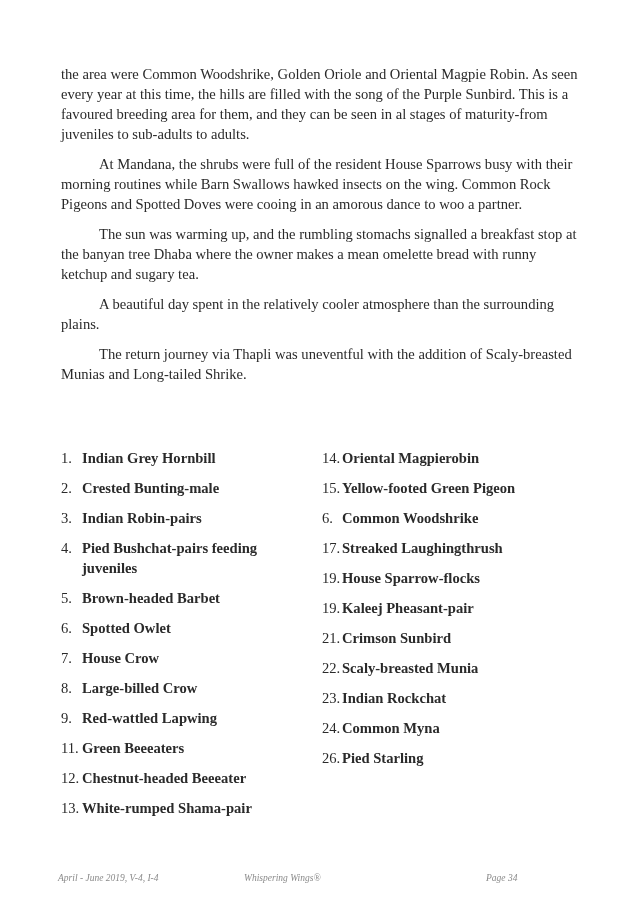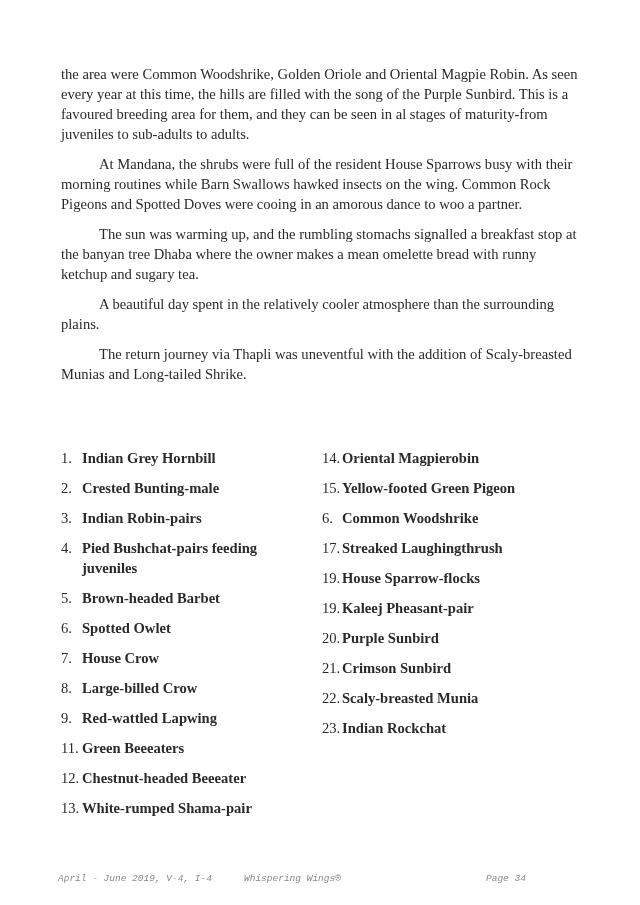--- a/index.html
+++ b/index.html
@@ -59,21 +59,21 @@
     .list-item .txt {
       flex: 1 1 auto;
       font-weight: bold;
     }
     .footer {
       position: absolute;
       top: 845px;
       left: 0;
       width: 640px;
       height: 16px;
-      font-family: Liberation Mono, monospace;
+      font-family: Liberation Serif, serif;
       font-style: italic;
       font-size: 9.5px;
       color: #8a8a8a;
     }
     .footer .f-left { position: absolute; left: 58px; }
     .footer .f-center { position: absolute; left: 244px; }
     .footer .f-right { position: absolute; right: 130px; }
     .footer .f-right { left: 486px; right: auto; text-align: center; }
   </style>
 </head>
@@ -159,34 +159,38 @@
       </li>
     <li class="list-item">
         <span class="num">19.</span>
         <span class="txt">House Sparrow-flocks</span>
       </li>
     <li class="list-item">
         <span class="num">19.</span>
         <span class="txt">Kaleej Pheasant-pair</span>
       </li>
     <li class="list-item">
-        <span class="num">20.</span>
-        <span class="txt">Purple Sunbird</span>
-      </li>
-    <li class="list-item">
         <span class="num">21.</span>
         <span class="txt">Crimson Sunbird</span>
       </li>
     <li class="list-item">
         <span class="num">22.</span>
         <span class="txt">Scaly-breasted Munia</span>
       </li>
     <li class="list-item">
         <span class="num">23.</span>
         <span class="txt">Indian Rockchat</span>
+      </li>
+    <li class="list-item">
+        <span class="num">24.</span>
+        <span class="txt">Common Myna</span>
+      </li>
+    <li class="list-item">
+        <span class="num">26.</span>
+        <span class="txt">Pied  Starling</span>
       </li>
   </ul>
 
   <div class="footer">
     <span class="f-left">April - June 2019, V-4, I-4</span>
     <span class="f-center">Whispering Wings®</span>
     <span class="f-right">Page 34</span>
   </div>
 
 </div>

